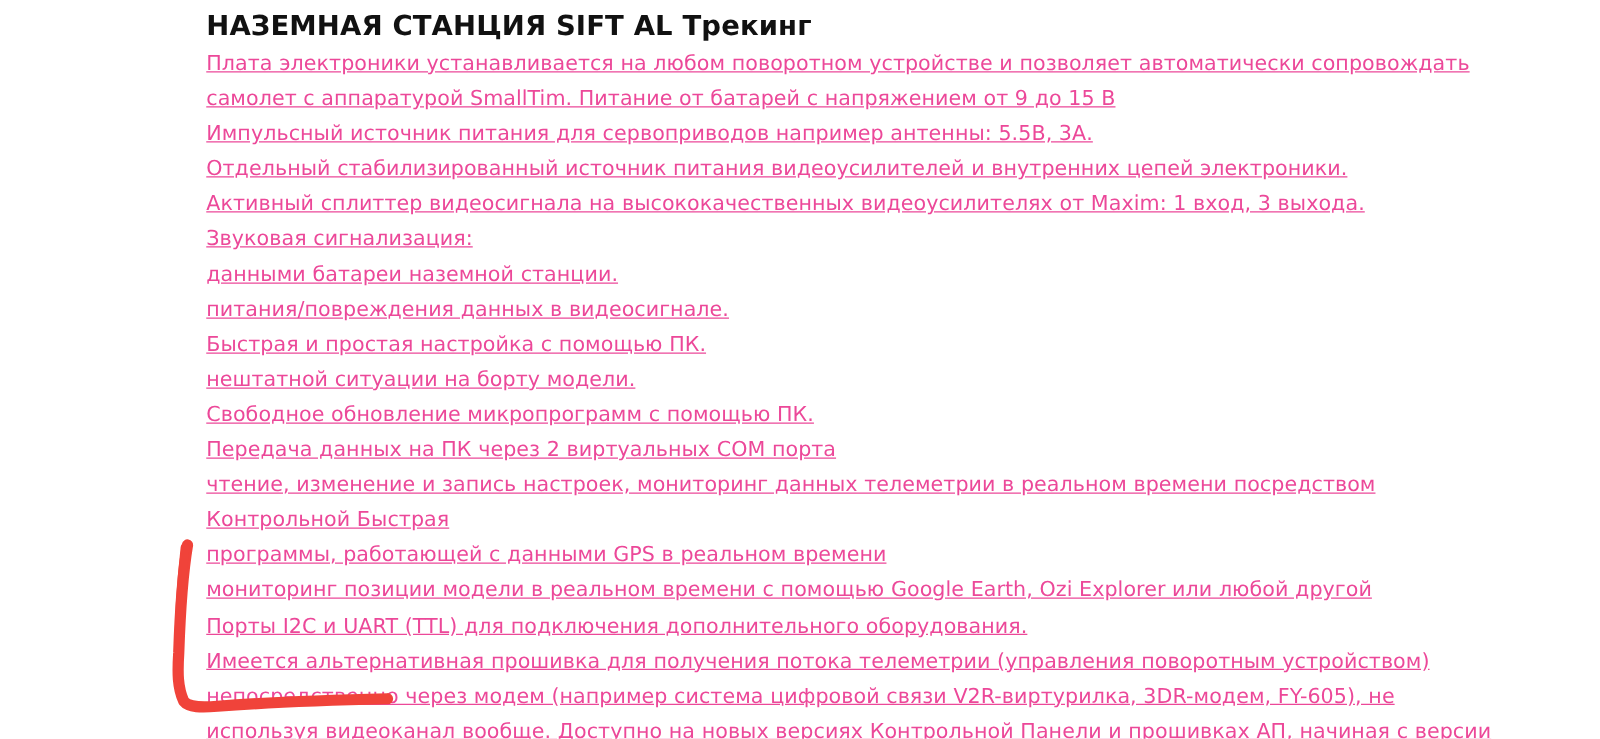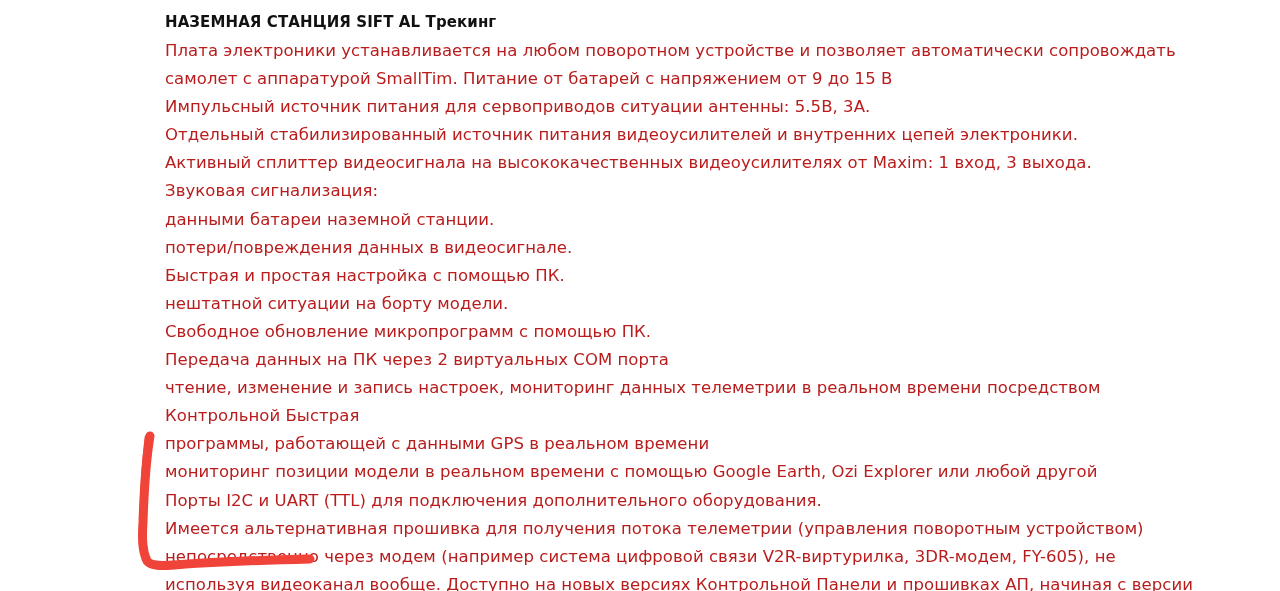--- a/index.html
+++ b/index.html
@@ -18,60 +18,61 @@
   }
 
   #doc {
     position: absolute;
     left: 165px;
     top: 8px;
     width: 1010px;
   }
 
   .doc-title {
-    font-size: 15px;
+    font-size: 22px;
     font-weight: bold;
     line-height: 28px;
     letter-spacing: 0.1px;
     color: #111111;
     margin: 0 0 1px 0;
     white-space: nowrap;
   }
 
   .doc-line {
     font-size: 16.5px;
     line-height: 28.1px;
-    color: #b91c1c;
+    color: #ec4899;
     white-space: pre;
     letter-spacing: 0.05px;
+    text-decoration: underline;
   }
 
   
   #marker {
     position: absolute;
     left: 128px;
     top: 430px;
     width: 210px;
     height: 145px;
     pointer-events: none;
   }
 </style>
 </head>
 <body>
 
 <div id="doc">
   <div class="doc-title">НАЗЕМНАЯ СТАНЦИЯ SIFT AL Трекинг</div>
   <div class="doc-line">Плата электроники устанавливается на любом поворотном устройстве и позволяет автоматически сопровождать</div>
   <div class="doc-line">самолет с аппаратурой SmallTim. Питание от батарей с напряжением от 9 до 15 В</div>
-  <div class="doc-line">Импульсный источник питания для сервоприводов ситуации антенны: 5.5В, 3А.</div>
+  <div class="doc-line">Импульсный источник питания для сервоприводов например антенны: 5.5В, 3А.</div>
   <div class="doc-line">Отдельный стабилизированный источник питания видеоусилителей и внутренних цепей электроники.</div>
   <div class="doc-line">Активный сплиттер видеосигнала на высококачественных видеоусилителях от Maxim: 1 вход, 3 выхода.</div>
   <div class="doc-line">Звуковая сигнализация:</div>
   <div class="doc-line">данными батареи наземной станции.</div>
-  <div class="doc-line">потери/повреждения данных в видеосигнале.</div>
+  <div class="doc-line">питания/повреждения данных в видеосигнале.</div>
   <div class="doc-line">Быстрая и простая настройка с помощью ПК.</div>
   <div class="doc-line">нештатной ситуации на борту модели.</div>
   <div class="doc-line">Свободное обновление микропрограмм с помощью ПК.</div>
   <div class="doc-line">Передача данных на ПК через 2 виртуальных COM порта</div>
   <div class="doc-line">чтение, изменение и запись настроек, мониторинг данных телеметрии в реальном времени посредством</div>
   <div class="doc-line">Контрольной Быстрая</div>
   <div class="doc-line">программы, работающей с данными GPS в реальном времени</div>
   <div class="doc-line">мониторинг позиции модели в реальном времени с помощью Google Earth, Ozi Explorer или любой другой</div>
   <div class="doc-line">Порты I2C и UART (TTL) для подключения дополнительного оборудования.</div>
   <div class="doc-line">Имеется альтернативная прошивка для получения потока телеметрии (управления поворотным устройством)</div>

